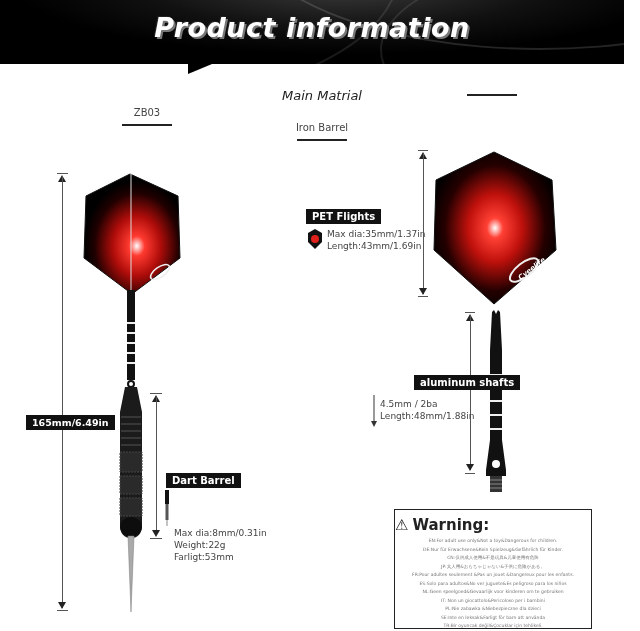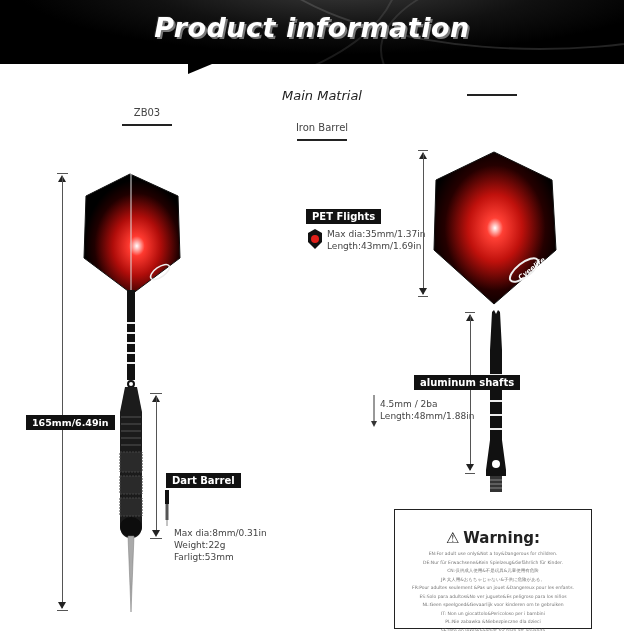--- a/index.html
+++ b/index.html
@@ -18,21 +18,21 @@
   .spec .val{font-size:10px;color:#444;margin-top:19px;}
   .spec .bar{width:50px;height:2px;background:#222;margin:6px auto 0;}
   .dimline{position:absolute;width:1px;background:#555;}
   .cap{position:absolute;height:1px;background:#555;}
   .arrow-up,.arrow-down{position:absolute;width:0;height:0;border-left:4px solid transparent;border-right:4px solid transparent;}
   .arrow-up{border-bottom:7px solid #222;}
   .arrow-down{border-top:7px solid #222;}
   .tag{position:absolute;background:#111;color:#fff;font-size:10px;font-weight:bold;padding:2px 6px;white-space:nowrap;}
   .info{position:absolute;font-size:9px;color:#444;line-height:12px;white-space:nowrap;}
   .warning{position:absolute;left:394px;top:509px;width:198px;height:120px;border:1.5px solid #222;background:#fff;}
-  .warning .wt{text-align:center;font-size:15px;font-weight:bold;color:#222;margin-top:19px;}
+  .warning .wt{text-align:left;font-size:15px;font-weight:bold;color:#222;margin-top:6px;}
   .warning .wt .tri{display:inline-block;font-size:15px;margin-right:4px;}
   .warning .lines{margin-top:3px;text-align:center;}
   .warning .lines div{font-size:4.5px;line-height:8.5px;color:#777;white-space:nowrap;overflow:hidden;}
   svg{position:absolute;overflow:visible;}
 </style>
 </head>
 <body>
 
 <div class="banner">
   <div class="swirl" style="left:-120px;top:-160px;width:520px;height:260px;"></div>

